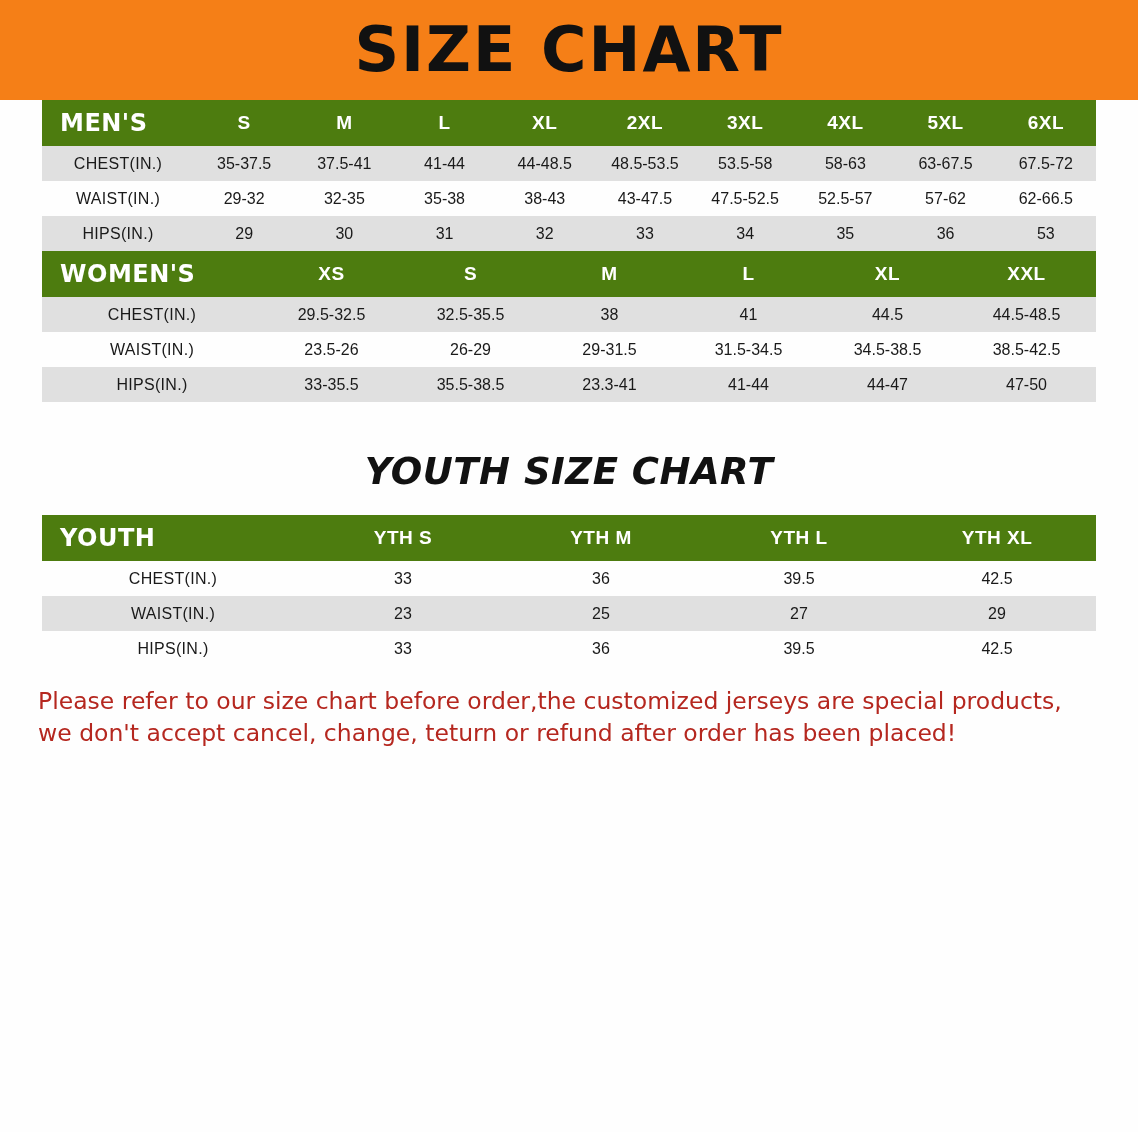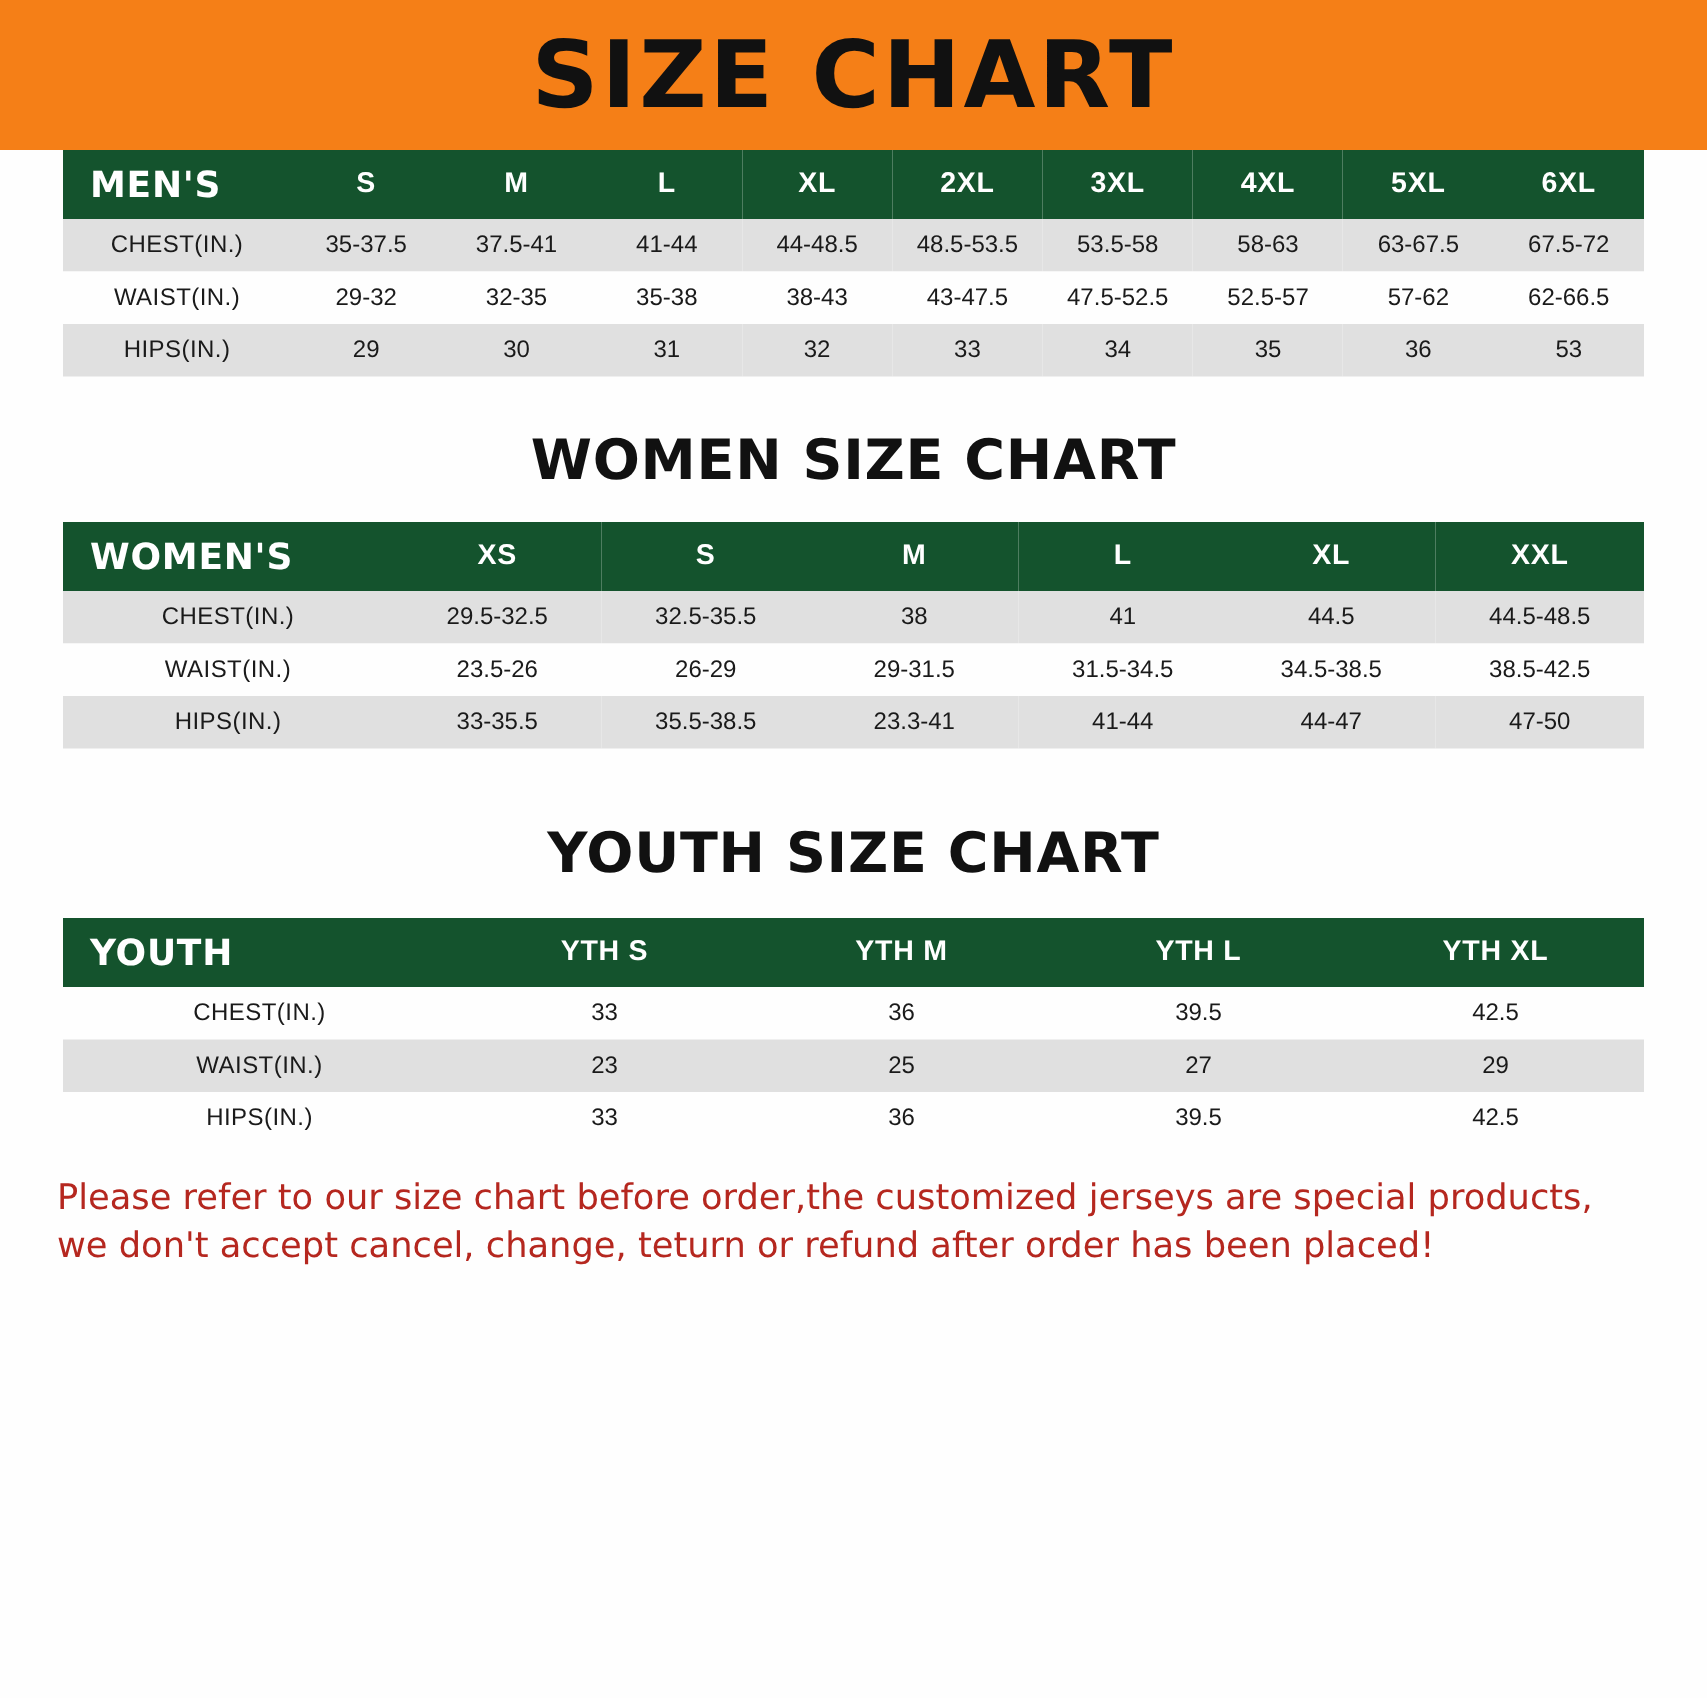--- a/index.html
+++ b/index.html
@@ -39,21 +39,21 @@
   }
   
   .section-title {
     text-align: center;
     font-family: "DejaVu Sans", sans-serif;
     font-weight: bold;
     color: #111;
   }
   .title-man   { font-size: 35px; margin: 22px 0 20px 0; letter-spacing: 0.5px; }
   .title-women { font-size: 37px; margin: 34px 0 20px 0; letter-spacing: 0.5px; }
-  .title-youth { font-size: 37px; margin: 48px 0 22px 0; letter-spacing: 0.5px; }
+  .title-youth { font-size: 37px; margin: 48px 0 22px 0; letter-spacing: 0.5px; font-style: italic; }
 
   
   .tbl-wrap {
     margin: 0 42px;
   }
   table.size-table {
     width: 1054px;
     border-collapse: collapse;
     table-layout: fixed;
   }
@@ -62,21 +62,21 @@
     text-align: center;
     font-family: "Liberation Sans", sans-serif;
     font-size: 16px;
     color: #1a1a1a;
     padding: 0;
     height: 35px;
     vertical-align: middle;
     white-space: nowrap;
   }
   table.size-table thead th {
-    background: #14532d;
+    background: #4d7c0f;
     color: #ffffff;
     font-size: 19px;
     font-weight: bold;
     height: 46px;
     letter-spacing: 0.5px;
   }
   table.size-table thead th.corner {
     text-align: left;
     padding-left: 18px;
     font-family: "DejaVu Sans", sans-serif;
@@ -191,21 +191,20 @@
           <td>33</td>
           <td>34</td>
           <td>35</td>
           <td>36</td>
           <td>53</td>
         </tr>
       </tbody>
     </table>
   </div>
 
-  <div class="section-title title-women">WOMEN SIZE CHART</div>
   <div class="tbl-wrap">
     <table class="size-table women-tbl">
       <colgroup>
         <col class="c0">
           <col class="cx">
           <col class="cx">
           <col class="cx">
           <col class="cx">
           <col class="cx">
           <col class="cx">

